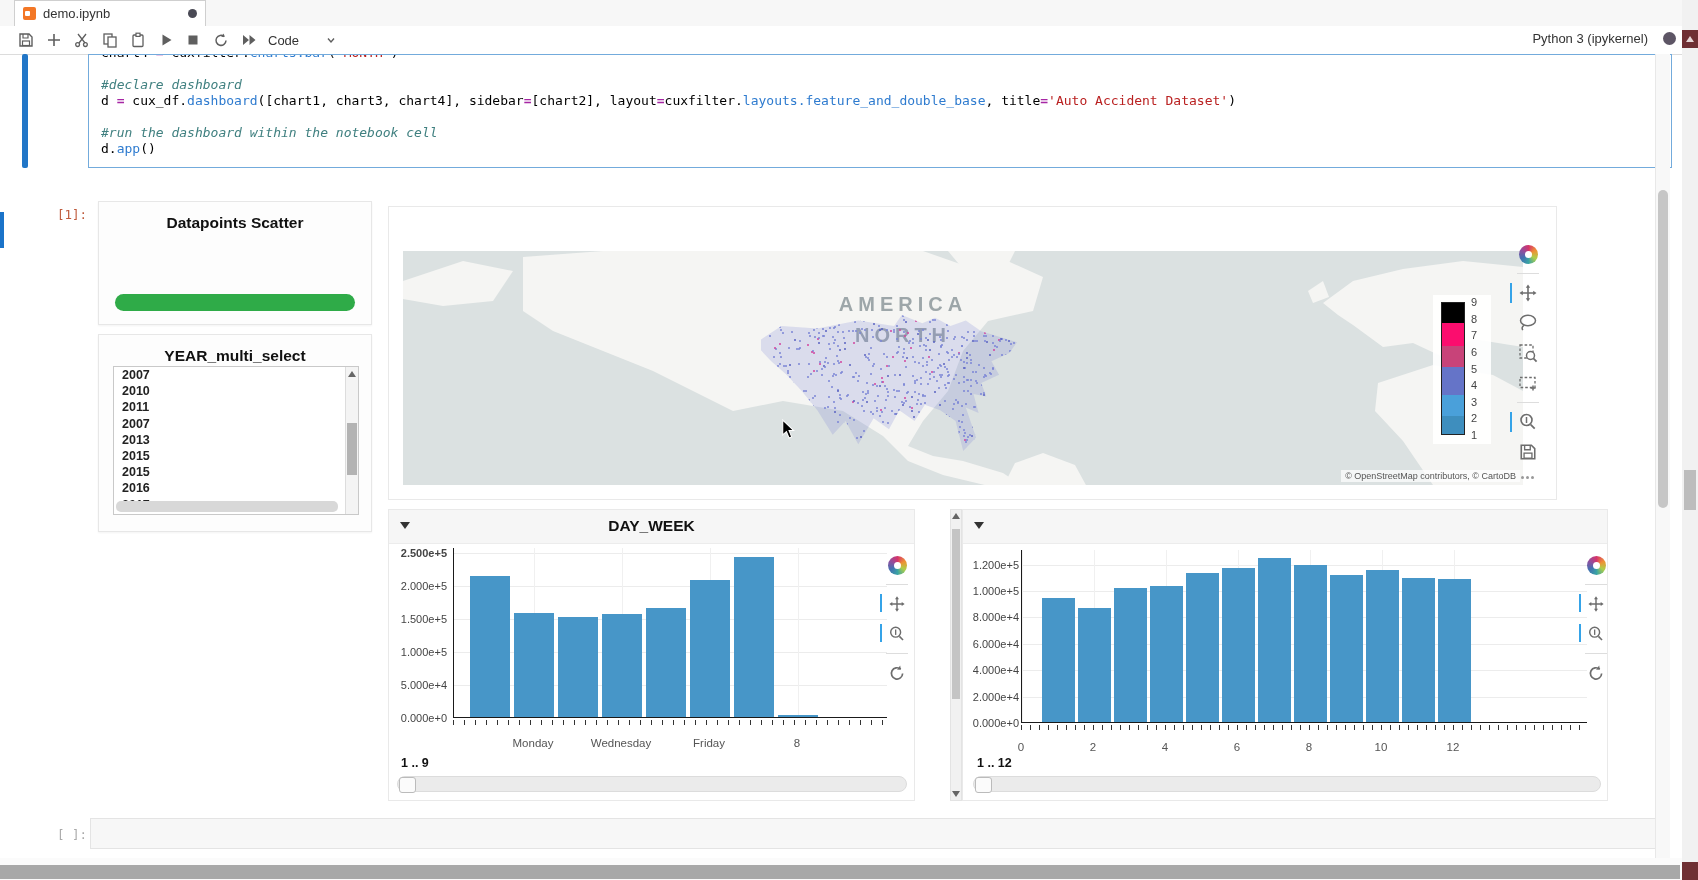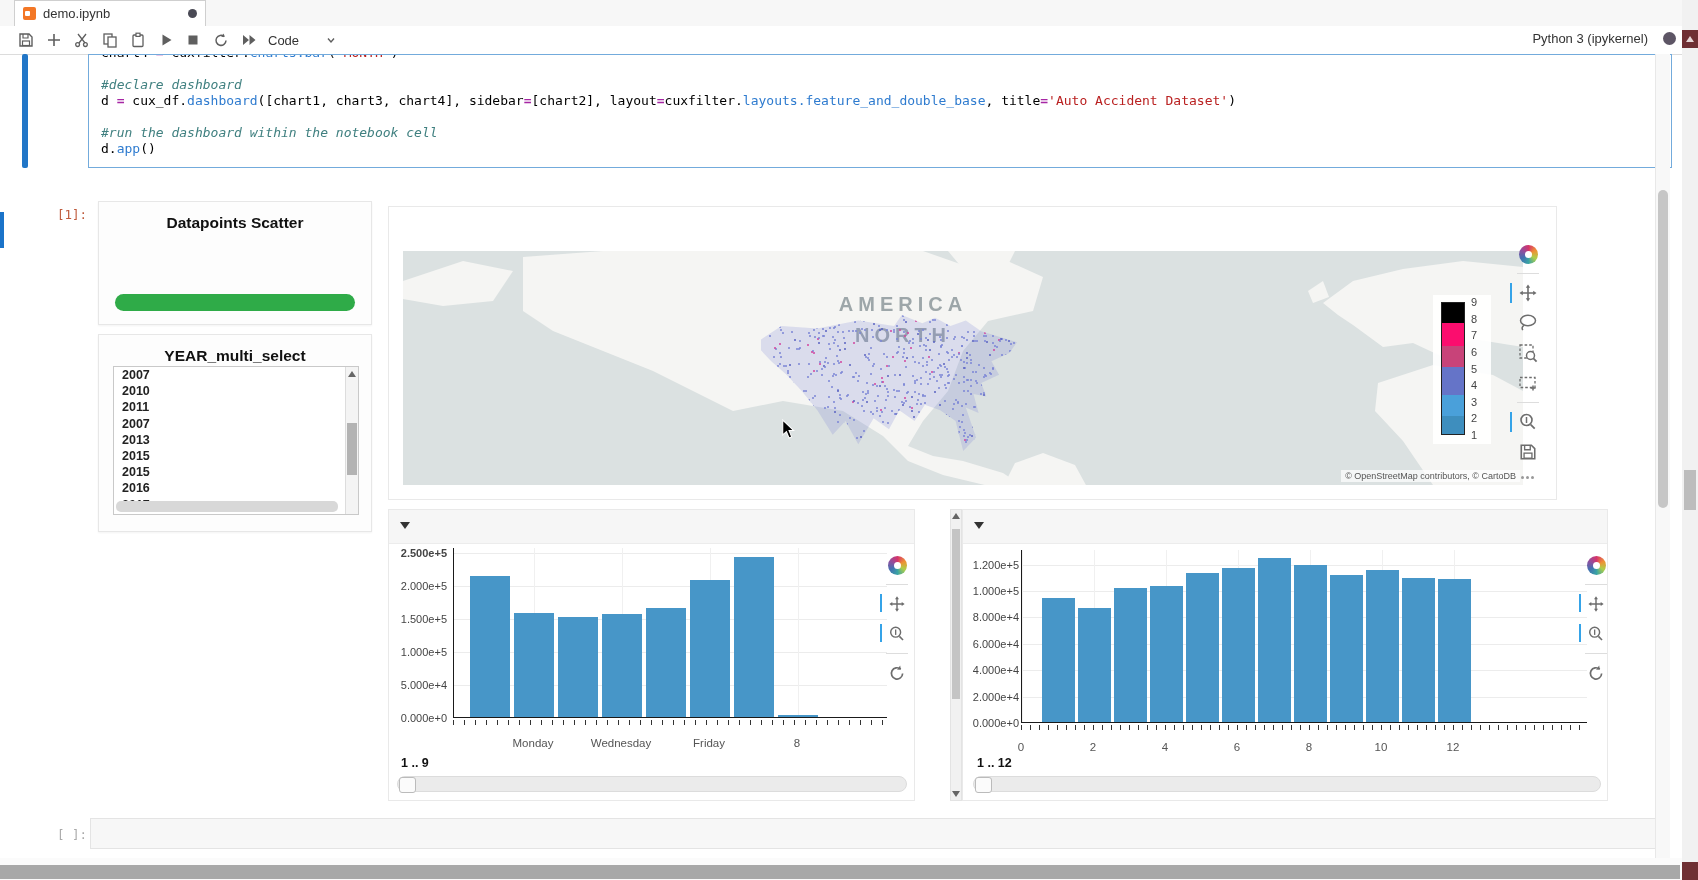--- a/index.html
+++ b/index.html
@@ -1089,20 +1089,21 @@
           <i></i>
           <i></i>
           <i></i>
         </div>
     </div>
   </div>
 
   <div id="dw-panel" class="panel">
     <div class="panel-header">
       <span class="caret"></span>
+      <span class="panel-title">DAY_WEEK</span>
     </div>
     <div class="ylabels" style="left:2px;top:38px;width:56px;height:170px">
         <div class="ytick-label" style="top: 164px;">0.000e+0</div>
         <div class="ytick-label" style="top: 131px;">5.000e+4</div>
         <div class="ytick-label" style="top: 98px;">1.000e+5</div>
         <div class="ytick-label" style="top: 65px;">1.500e+5</div>
         <div class="ytick-label" style="top: 32px;">2.000e+5</div>
         <div class="ytick-label" style="top: -1px; font-weight: bold;">2.500e+5</div>
       </div>
     <div class="plot" style="left:64px;top:38px;width:434px;height:170px">

